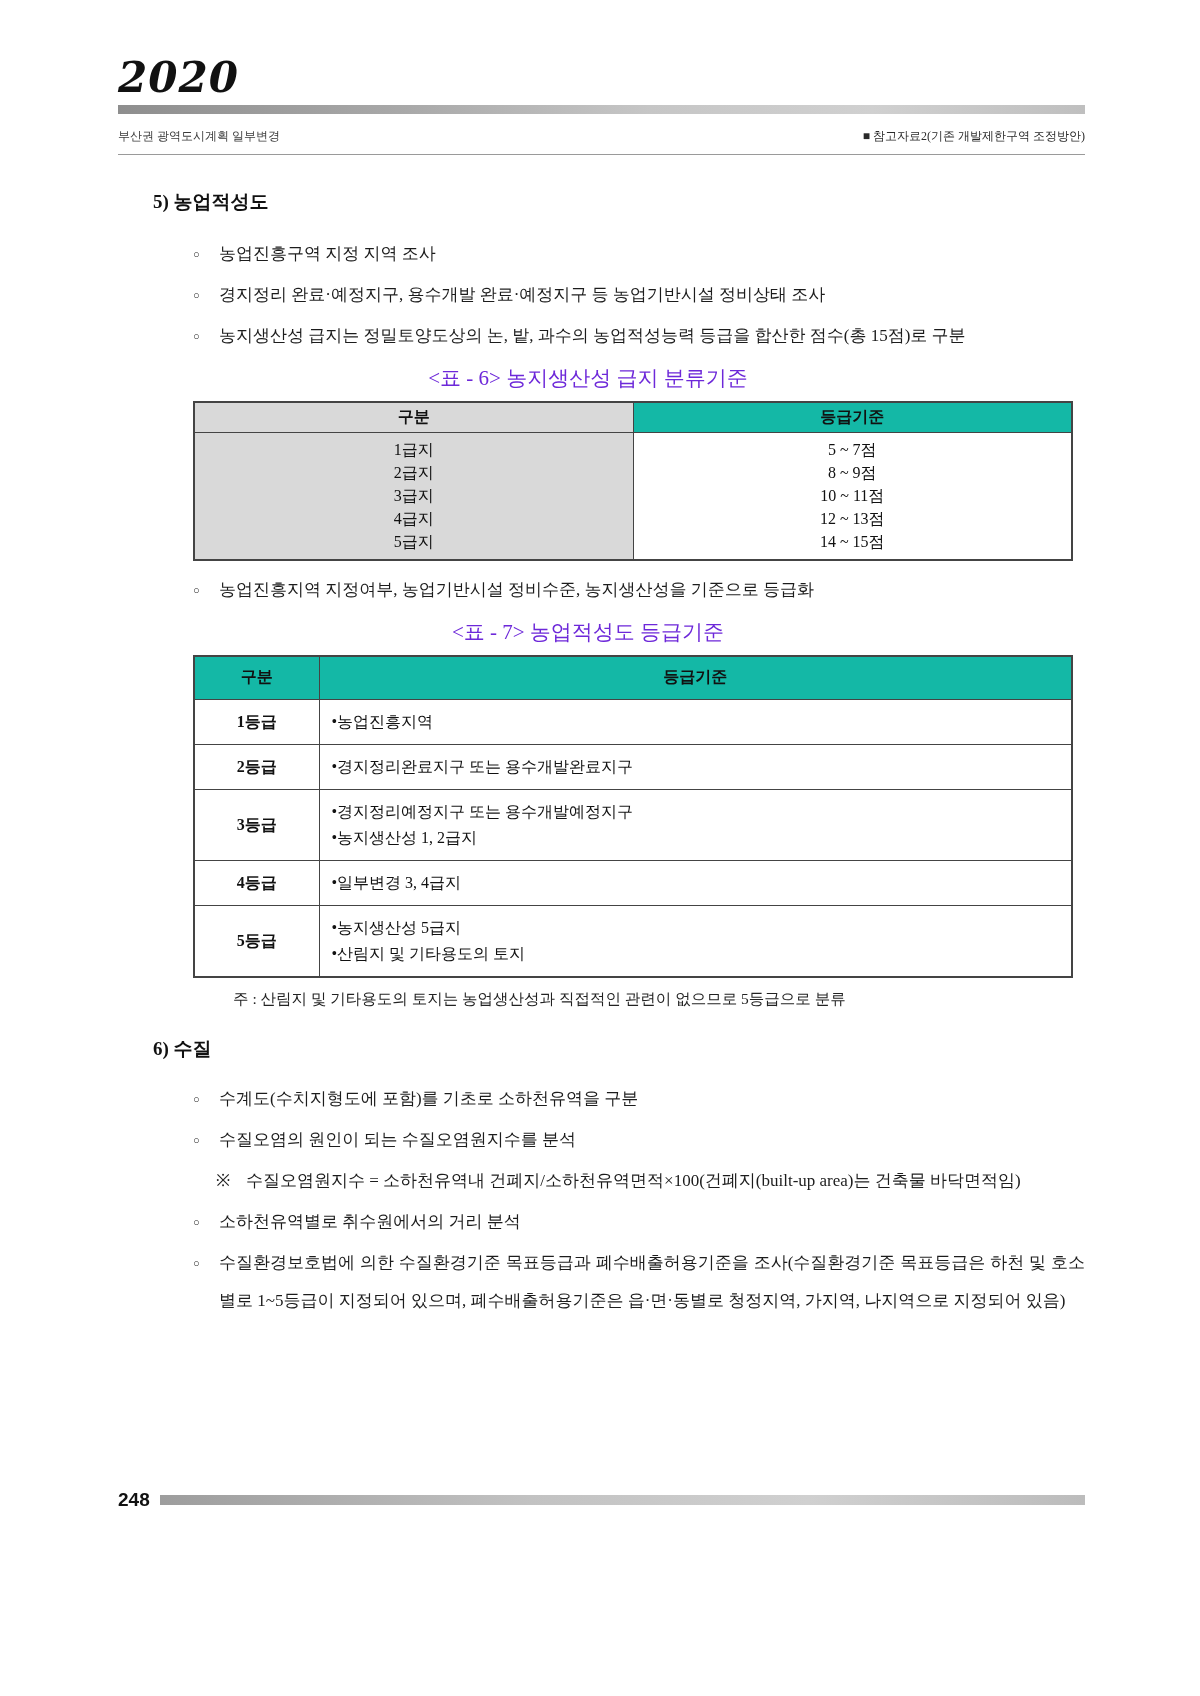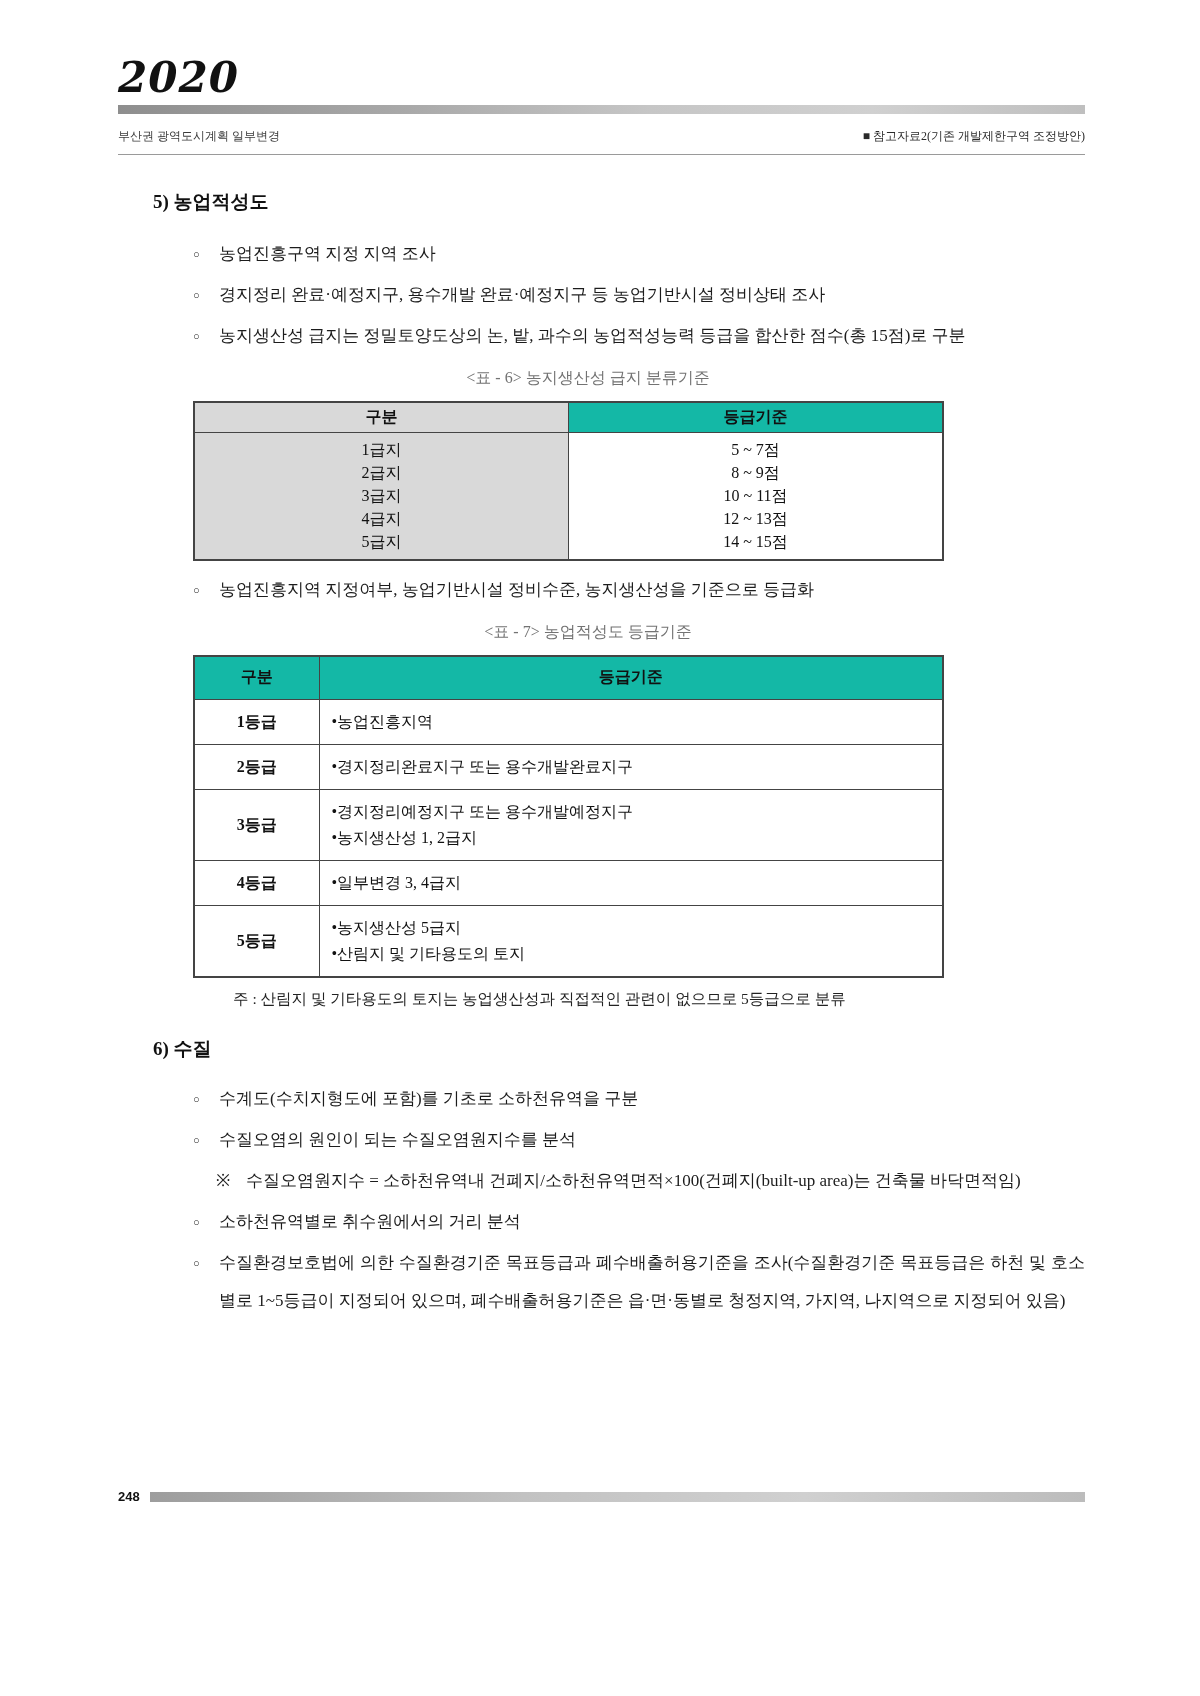--- a/index.html
+++ b/index.html
@@ -50,24 +50,24 @@
   .formula {
     display:flex; margin-left:98px; margin-bottom:3px;
     font-size:17px; line-height:38px;
   }
   .formula .fmarker { flex:0 0 30px; line-height:38px; }
   .formula .formula-text { flex:1; text-align:justify; }
 
   
   .table-caption {
     width:790px; margin:8px 0 8px 75px;
-    text-align:center; font-size:16px; line-height:30px; color:#737373;
+    text-align:center; font-size:21px; line-height:30px; color:#6d28d9;
   }
   .doc-table {
-    border-collapse:collapse; width:751px; margin-left:75px;
+    border-collapse:collapse; width:880px; margin-left:75px;
     font-size:16px; color:#111; border:2px solid #444;
   }
   .doc-table th, .doc-table td { border:1px solid #444; }
   .doc-table th { background:#14b8a6; font-weight:bold; text-align:center; }
 
   .table6 th { height:30px; }
   .table6 td { text-align:center; vertical-align:top; padding:5px 0 6px; }
   .table6 .col-left { width:50%; background:#d9d9d9; }
   .table6 .cell-line { line-height:23px; }
 
@@ -82,21 +82,21 @@
     margin:8px 0 0 115px; font-size:15.5px; line-height:26px; color:#222;
   }
 
   
   .footer {
     position:absolute; left:118px; top:1489px; width:967px;
     display:flex; align-items:center;
   }
   .page-num {
     font-family:"Liberation Sans","DejaVu Sans",sans-serif;
-    font-size:13px; font-weight:bold; color:#111; margin-right:10px;
+    font-size:19px; font-weight:bold; color:#111; margin-right:10px;
   }
   .footer-bar {
     flex:1; height:10px;
     background:linear-gradient(90deg,#9d9d9d 0%,#c2c2c2 40%,#d0d0d0 70%,#bcbcbc 100%);
   }
 </style>
 </head>
 <body>
 
 <div class="page">

